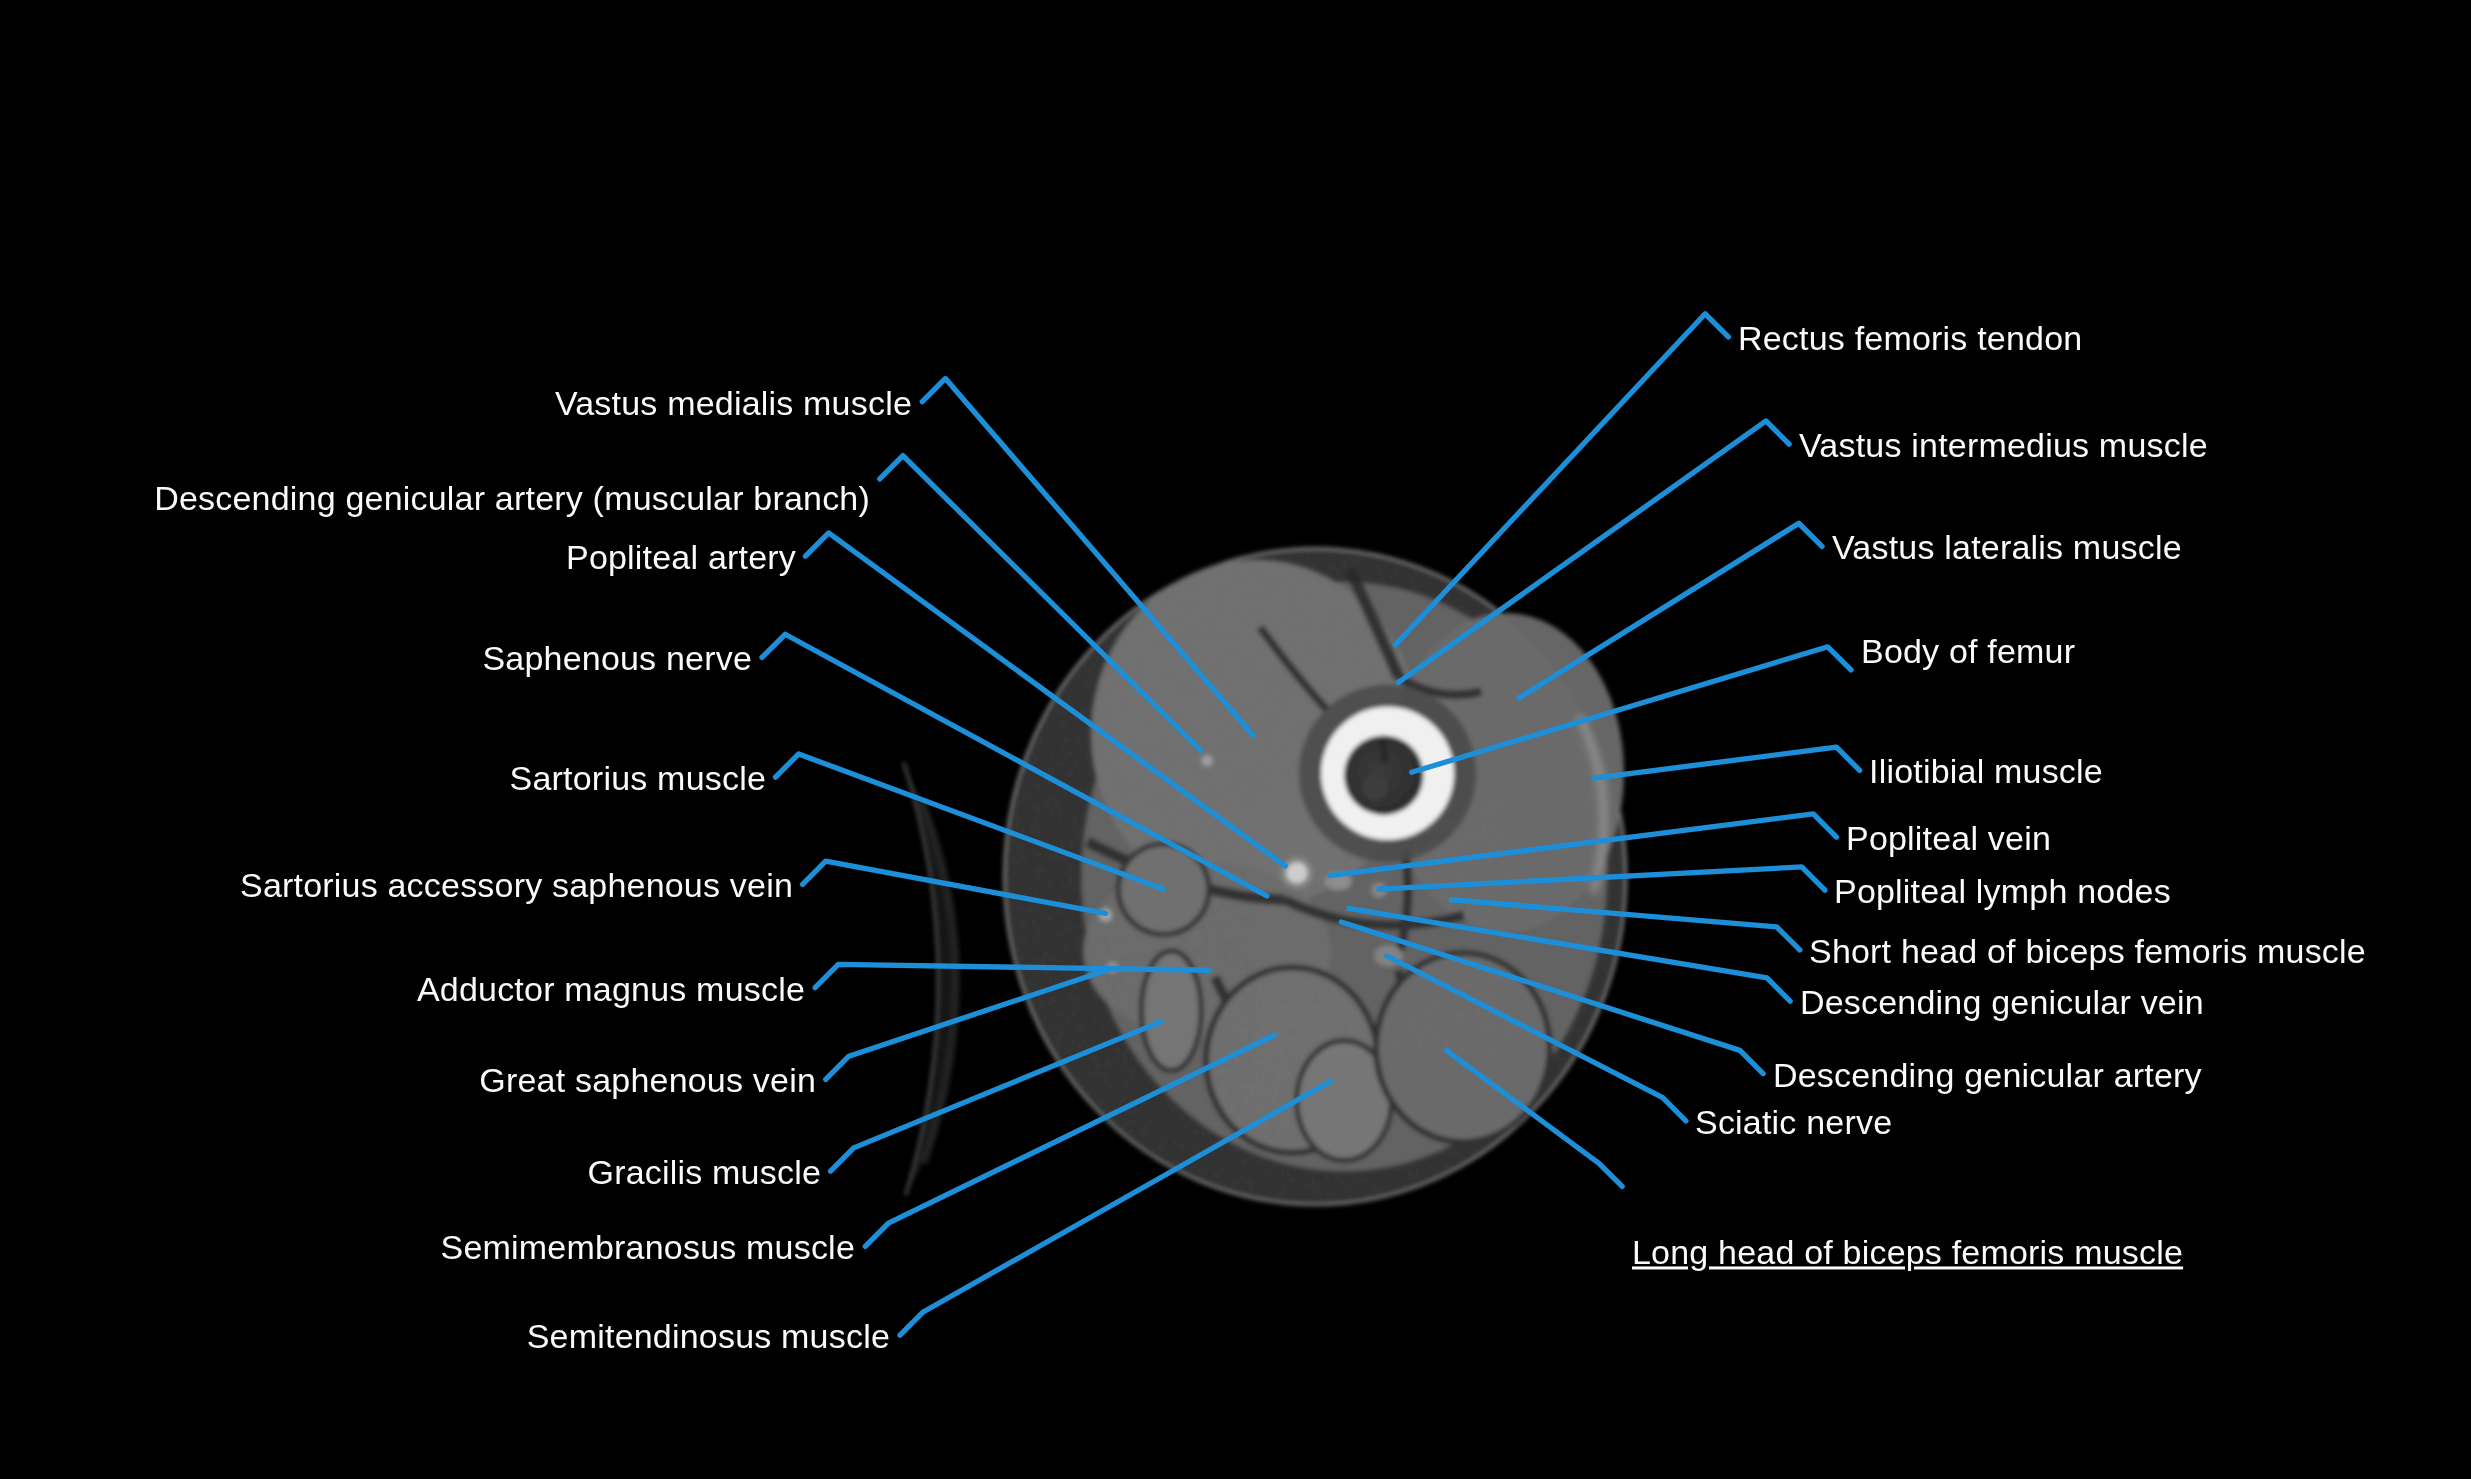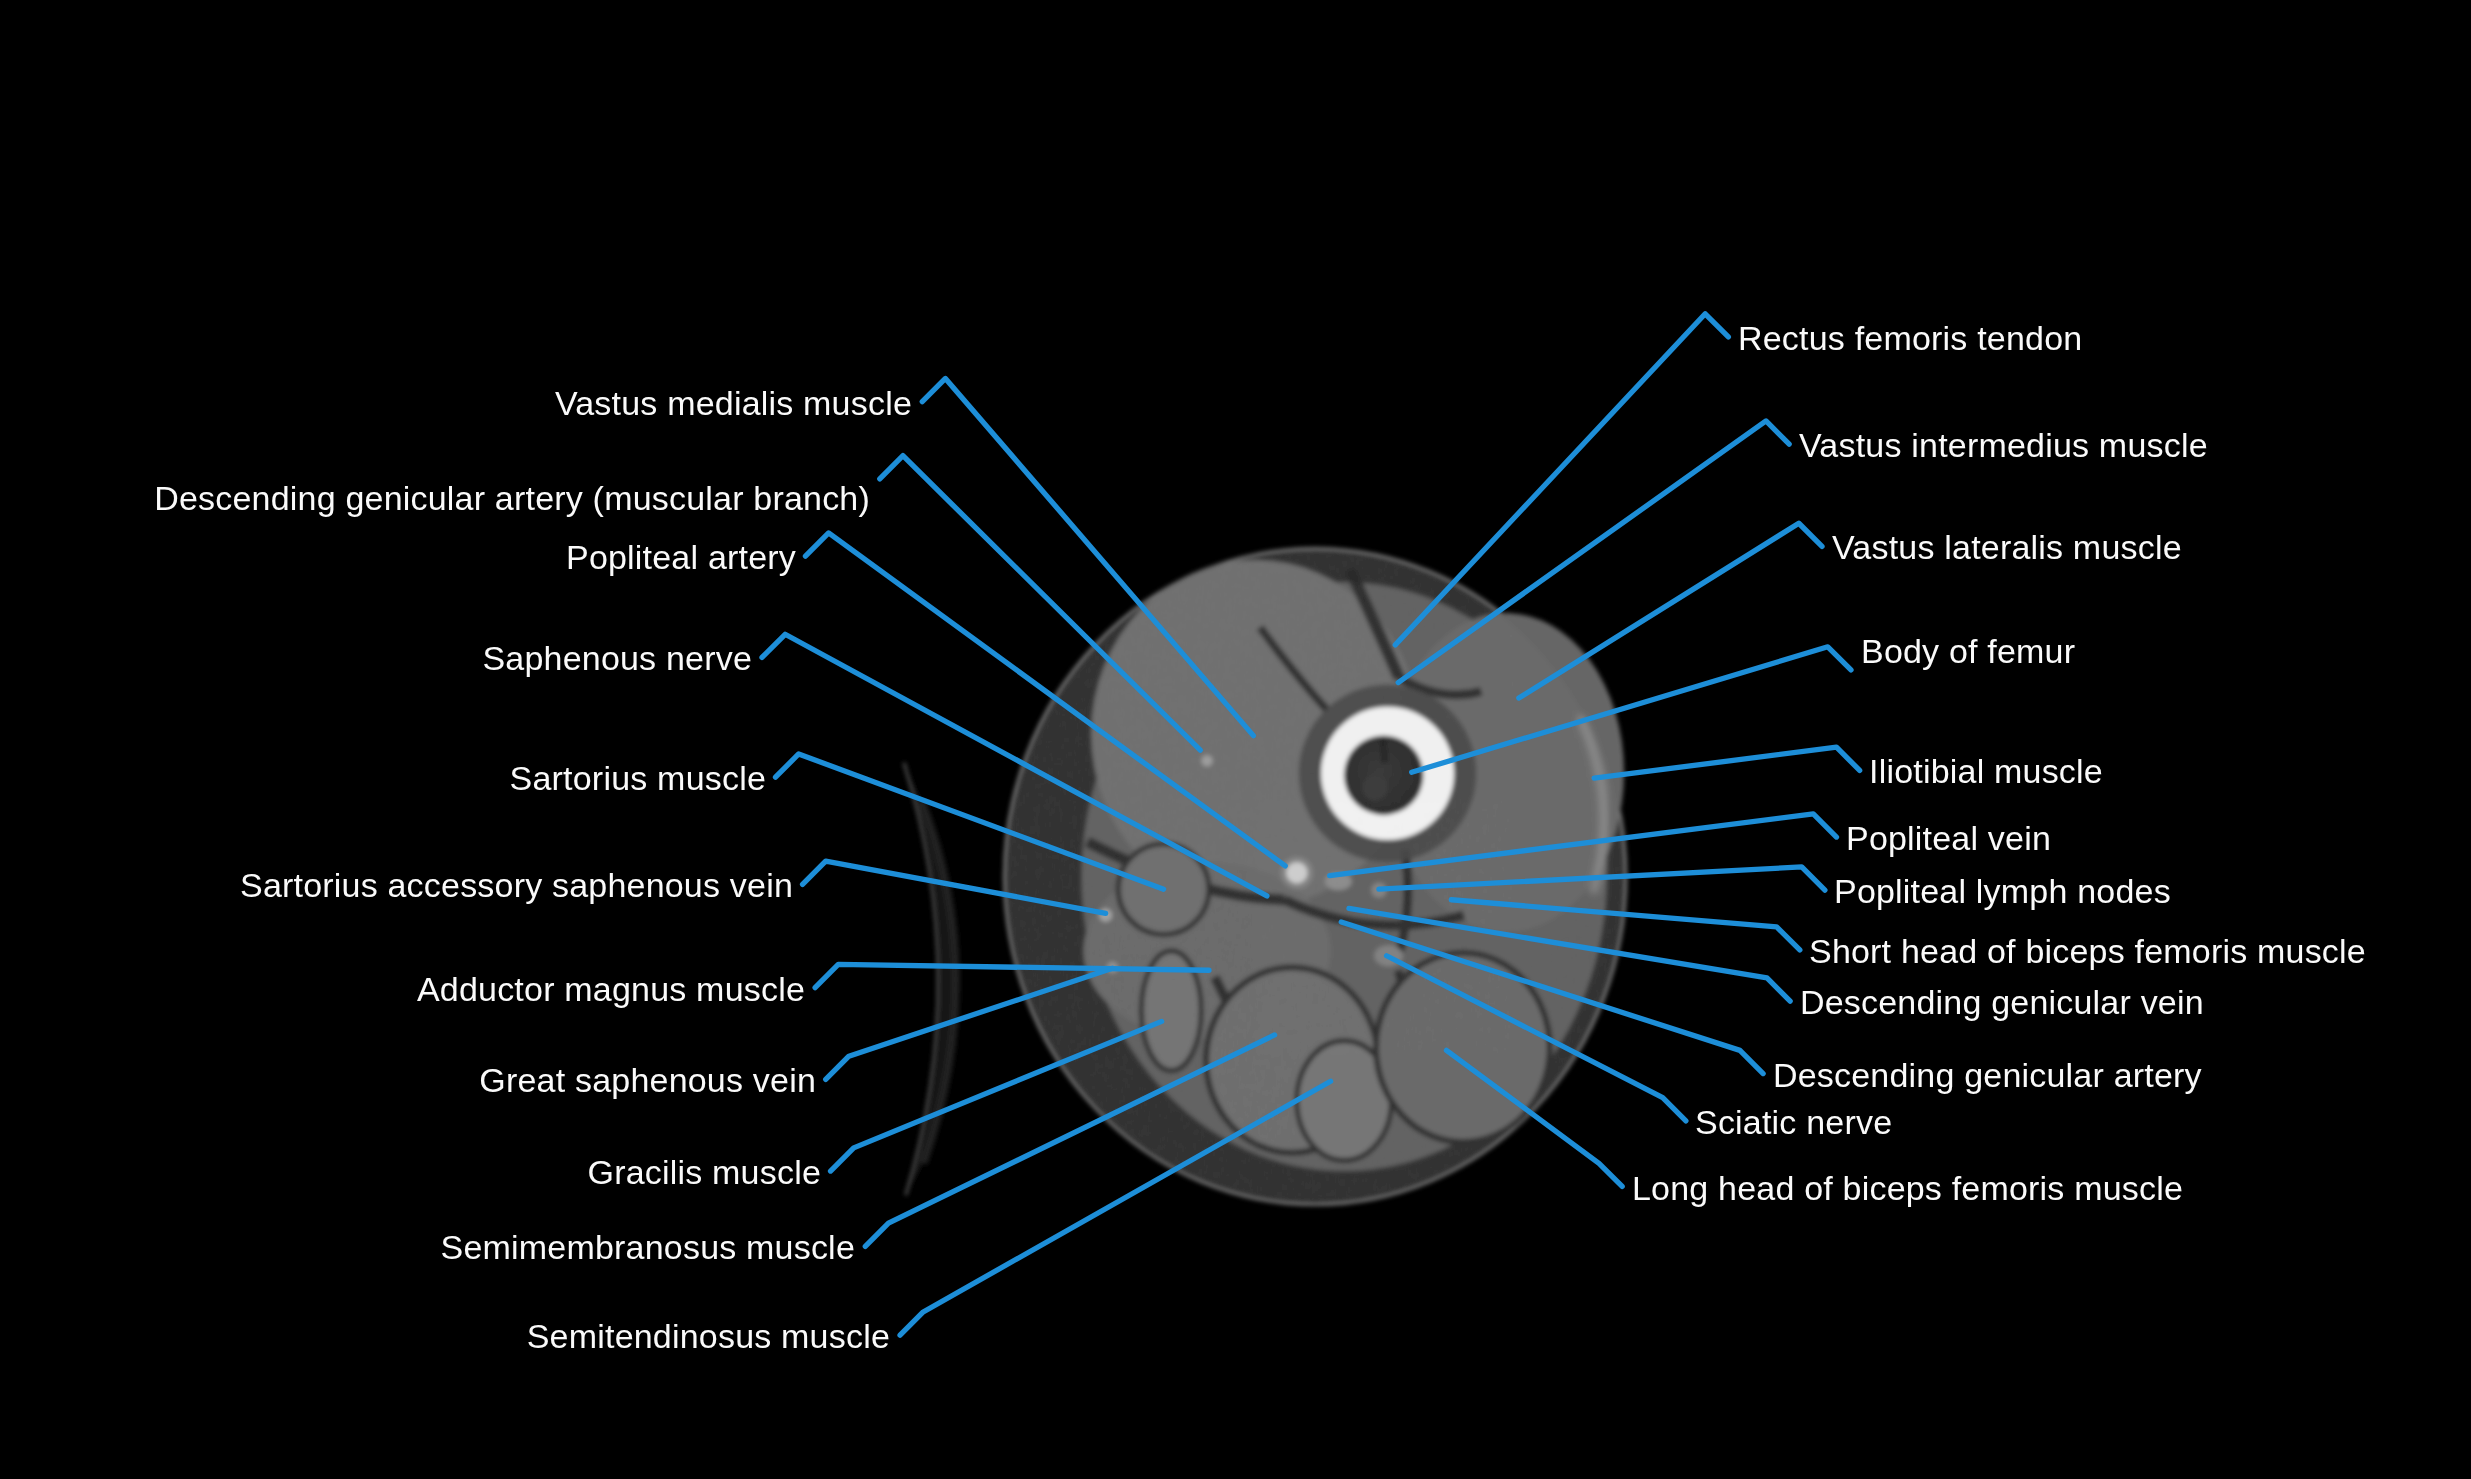--- a/index.html
+++ b/index.html
@@ -161,16 +161,16 @@
       <div class="label label-right" style="left: 1799px; top: 446px;">Vastus intermedius muscle</div>
       <div class="label label-right" style="left: 1832px; top: 548px;">Vastus lateralis muscle</div>
       <div class="label label-right" style="left: 1861px; top: 652px;">Body of femur</div>
       <div class="label label-right" style="left: 1869px; top: 772px;">Iliotibial muscle</div>
       <div class="label label-right" style="left: 1846px; top: 839px;">Popliteal vein</div>
       <div class="label label-right" style="left: 1834px; top: 892px;">Popliteal lymph nodes</div>
       <div class="label label-right" style="left: 1800px; top: 1003px;">Descending genicular vein</div>
       <div class="label label-right" style="left: 1809px; top: 952px;">Short head of biceps femoris muscle</div>
       <div class="label label-right" style="left: 1773px; top: 1076px;">Descending genicular artery</div>
       <div class="label label-right" style="left: 1695px; top: 1123px;">Sciatic nerve</div>
-      <div class="label label-right" style="left: 1632px; top: 1189px;">Long head of biceps femoris muscle</div>
+      <div class="label label-right" style="left: 1632px; top: 1253px; text-decoration: underline;">Long head of biceps femoris muscle</div>
     </div>
 </div>
 
 
 </body></html>

